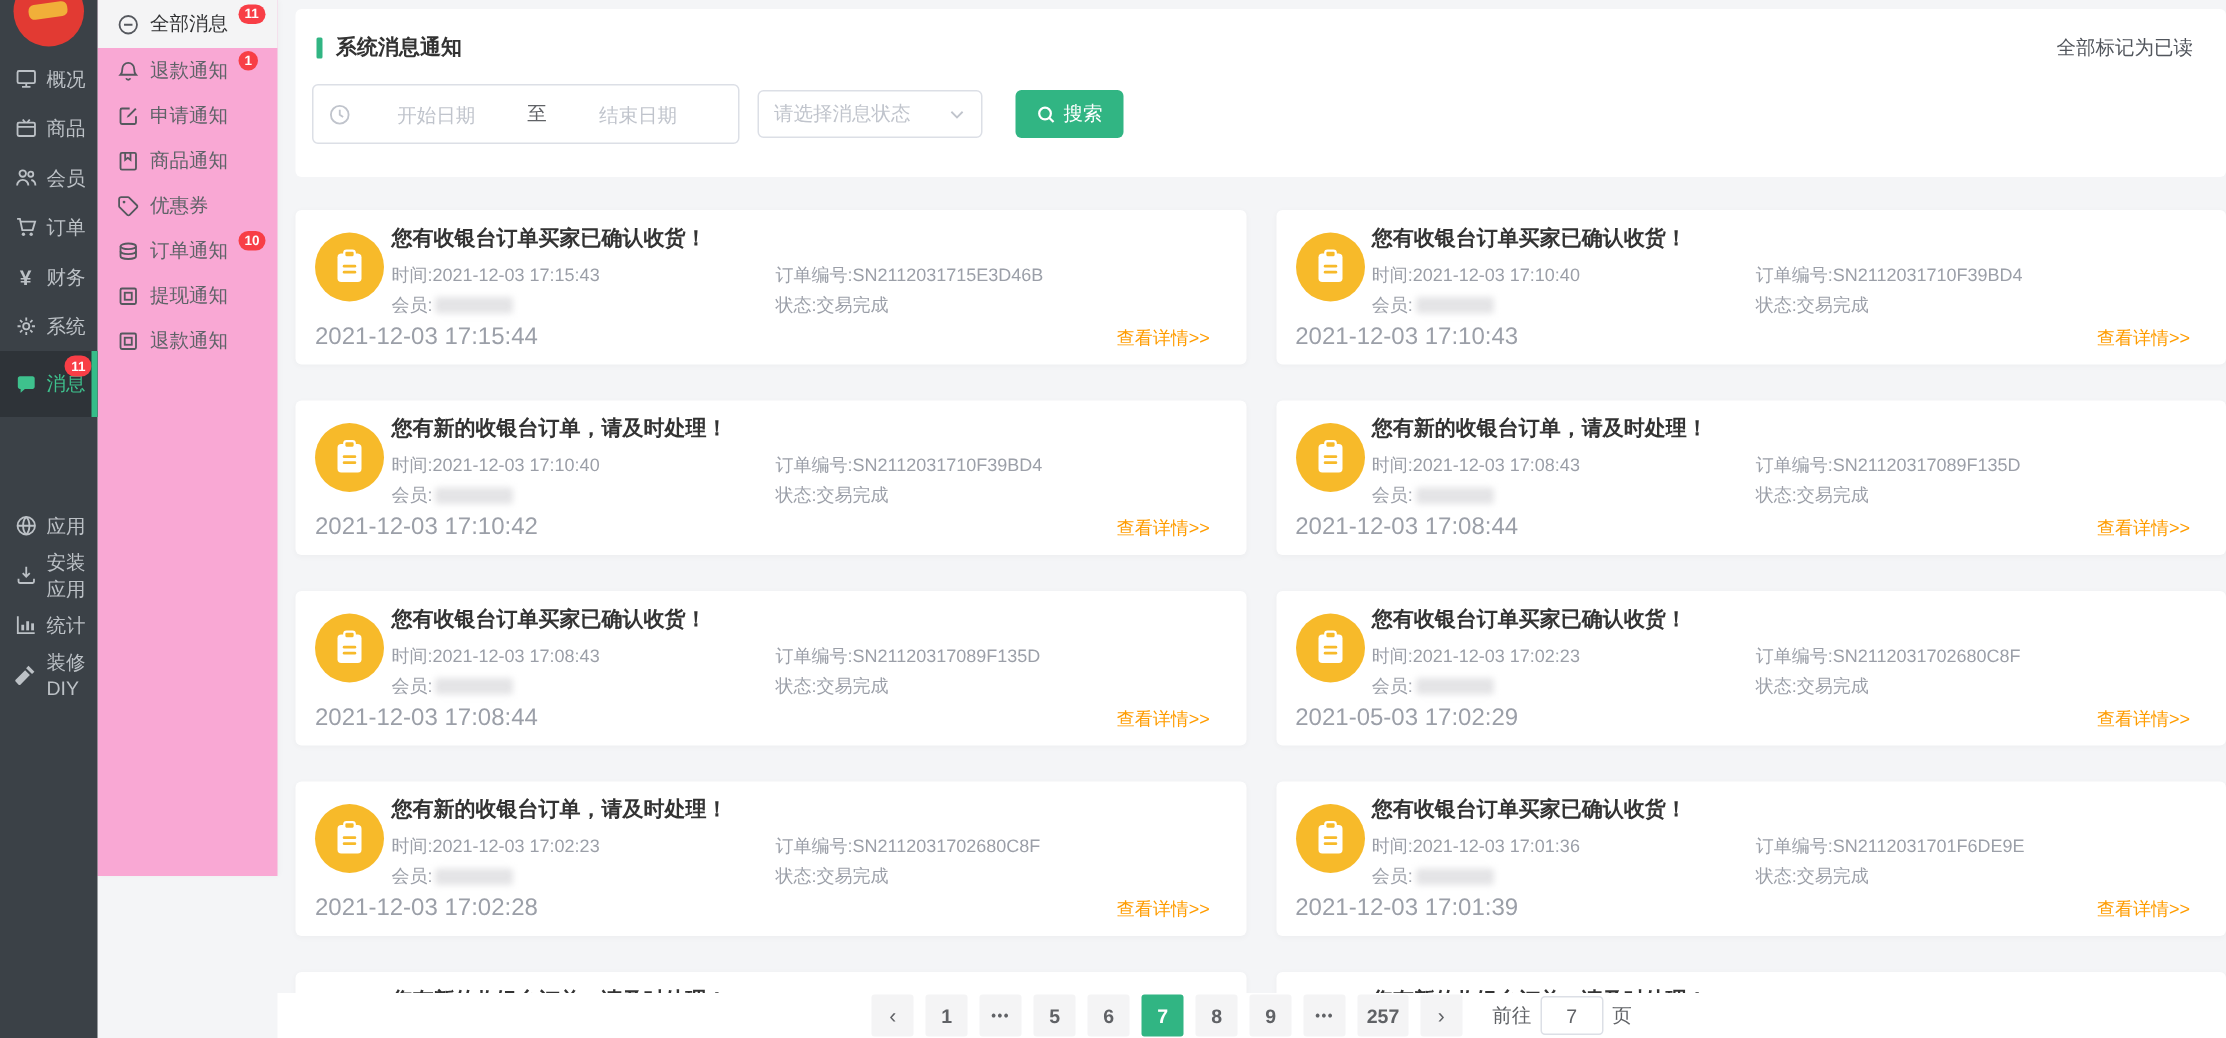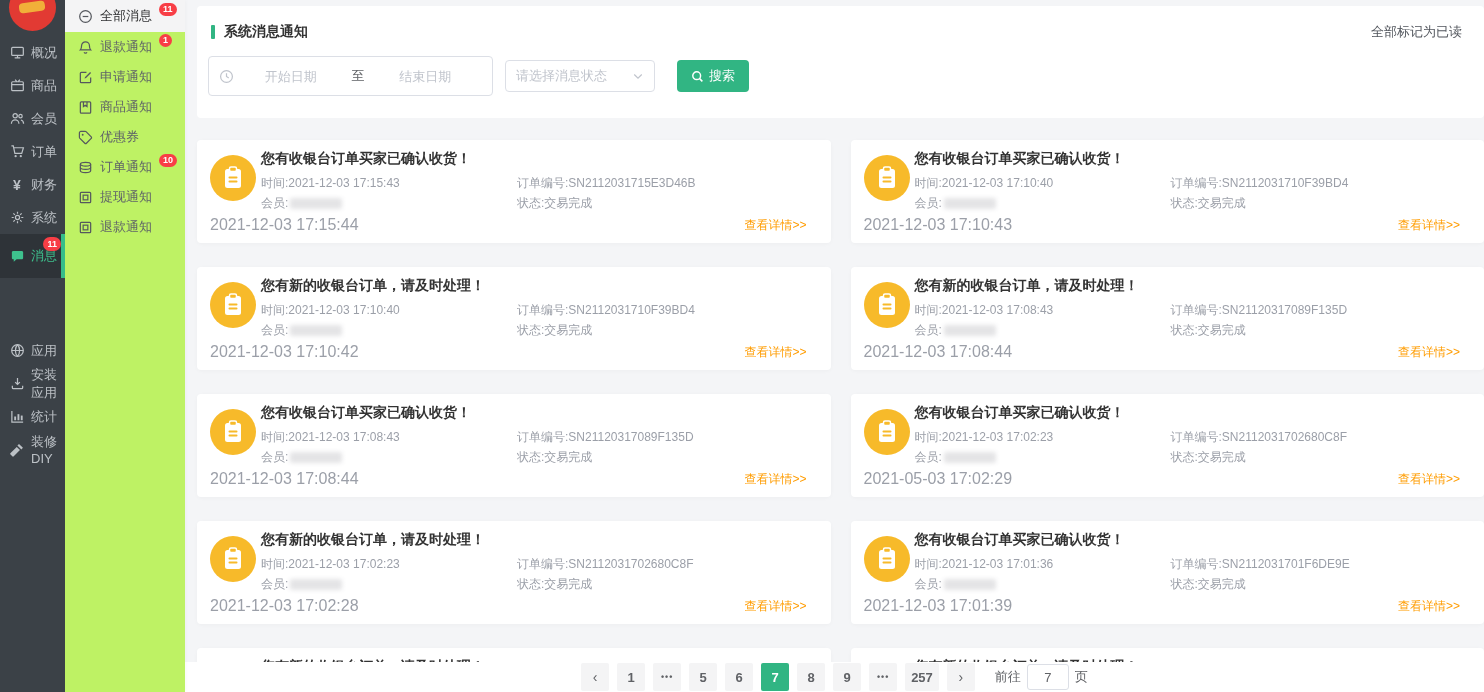--- a/index.html
+++ b/index.html
@@ -26,22 +26,22 @@
   .nav-item.active .ic{ color:#3ec18d; }
   .nav-item.active::after{ content:''; position:absolute; right:0; top:0; width:4px; height:100%;
     background:#35bd89; }
   .nav-item.gap-before{ margin-top:56px; }
   .nav-badge{ position:absolute; top:3px; right:4px; background:#f83e46; color:#fff;
     font-size:9px; font-weight:bold; height:14px; line-height:14px; padding:0 4px;
     border-radius:8px; }
   .yen{ font-size:14px; font-weight:bold; line-height:1; }
 
   
-  .submenu{ position:absolute; left:65px; top:0; width:120px; height:692px;
-    background:#bef264; z-index:5; box-shadow:1px 0 4px rgba(0,0,0,.03); }
+  .submenu{ position:absolute; left:65px; top:0; width:120px; height:584px;
+    background:#f9a8d4; z-index:5; box-shadow:1px 0 4px rgba(0,0,0,.03); }
   .sub-item{ height:30px; display:flex; align-items:center; gap:7px; padding-left:13px;
     font-size:13px; color:#5f6368; cursor:pointer; position:relative; }
   .sub-item:first-child{ height:32px; }
   .sub-item .ic{ width:15px; color:#55585e; }
   .sub-item.active{ background:#f4f4f5; color:#303133; }
   .sub-badge{ background:#f83e46; color:#fff; font-size:9px; font-weight:bold;
     height:13px; line-height:13px; padding:0 4px; border-radius:7px;
     transform:translateY(-7px); }
 
   

